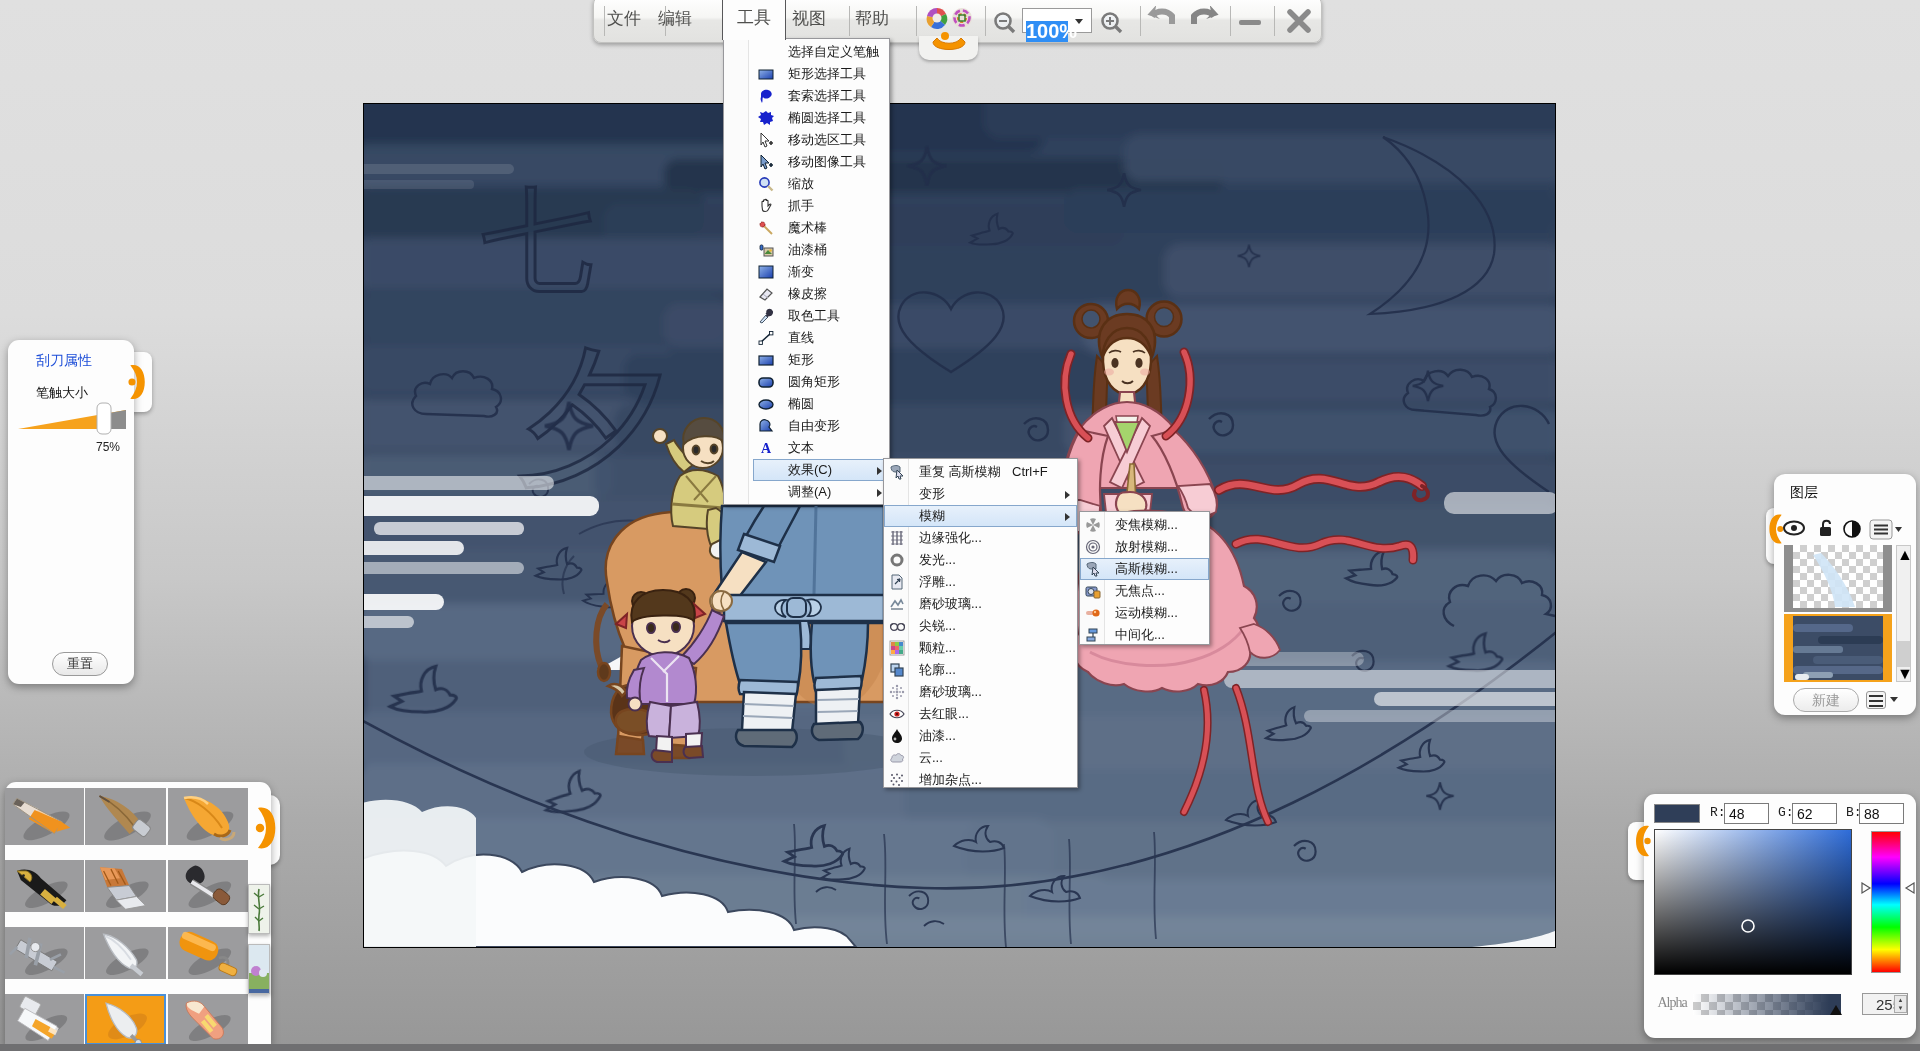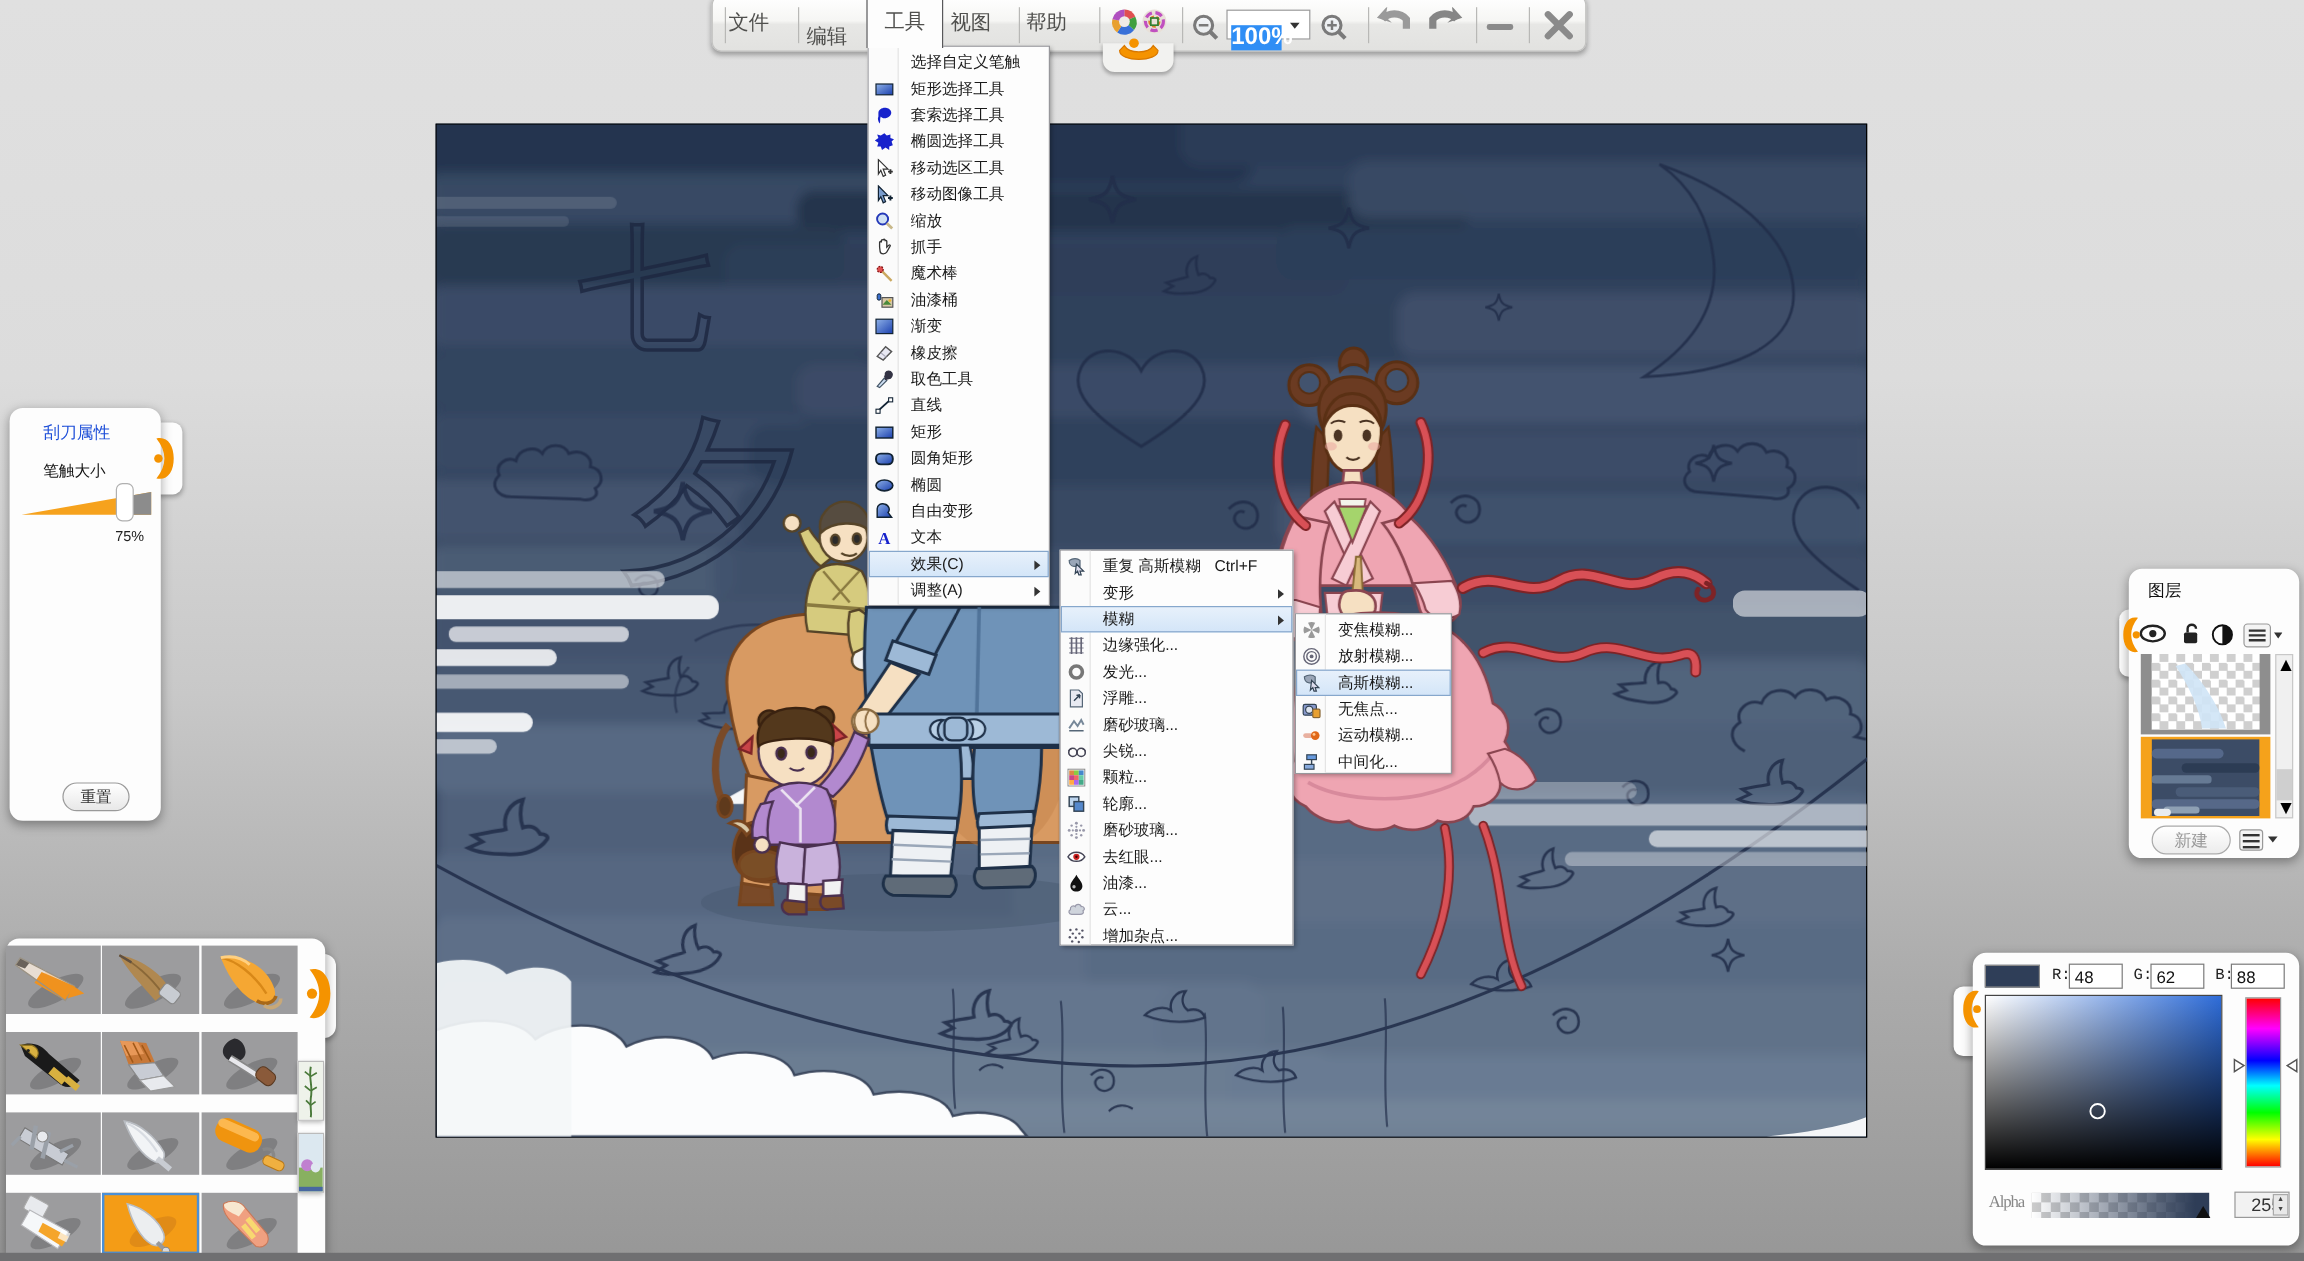--- a/index.html
+++ b/index.html
@@ -27,21 +27,21 @@
 .menu { position:absolute; background:#fdfdfd; border:1px solid #97979b;
   box-shadow:2px 2px 4px rgba(0,0,0,0.35); z-index:20; }
 .menu .gut { position:absolute; left:0; top:0; bottom:0; width:25px; border-right:1px solid #e4e4e4; background:#fbfbfb; }
 .mrow { position:relative; height:22px; line-height:22px; font-size:13px; color:#1a1a1a; white-space:nowrap; }
 .mrow .txt { position:absolute; left:35px; top:0; }
 .mrow .ic { position:absolute; left:5px; top:3px; width:16px; height:16px; }
 .mrow .arr { position:absolute; right:7px; top:8px; width:0; height:0;
   border-left:5px solid #333; border-top:4px solid transparent; border-bottom:4px solid transparent; }
 .mrow.hl { background:linear-gradient(180deg,#e8f1fb,#d3e5f8); }
 .mrow.hl:after { content:""; position:absolute; inset:0; border:1px solid #86a7cc; }
-#menu1 { left:723px; top:38px; width:152px; height:467px; padding-top:2px; }
+#menu1 { left:723px; top:38px; width:167px; height:467px; padding-top:2px;padding-left:29px; }
 #menu2 { left:883px; top:458px; width:195px; height:330px; padding-top:2px; }
 #menu3 { left:1079px; top:511px; width:131px; height:134px; padding-top:2px; }
 
 .panel { position:absolute; background:#fdfdfd; border-radius:11px;
   box-shadow:0 3px 9px rgba(0,0,0,0.35); }
 
 #scraper { left:8px; top:340px; width:126px; height:344px; }
 #scraper h3 { font-size:14px; font-weight:normal; color:#1d4ed8; position:absolute; left:28px; top:12px;}
 #scraper .lbl { font-size:13px; color:#111; position:absolute; left:28px; top:44px; }
 #reset { position:absolute; left:44px; bottom:8px; width:56px; height:24px;
@@ -509,21 +509,21 @@
  <path d="M872,584 C890,630 886,680 904,718" stroke="#7e2326" stroke-width="8"></path>
  <path d="M872,584 C890,630 886,680 904,718" stroke="#d85056" stroke-width="5"></path>
  <path d="M700,364 C682,382 664,392 646,394" stroke="#7e2326" stroke-width="8"></path>
  <path d="M700,364 C682,382 664,392 646,394" stroke="#d85056" stroke-width="5"></path>
 </g>
 </svg>
 </div>
 
 <div id="toolbar">
   <div class="mitem" style="left:10px;">文件</div>
-  <div class="mitem" style="left:75px;margin-top:12px;">编辑</div>
+  <div class="mitem" style="left:61px;">编辑</div>
   <div class="mitem" style="left:195px;">视图</div>
   <div class="mitem" style="left:258px;">帮助</div>
   <div class="tsep" style="left:10px;"></div>
   <div class="tsep" style="left:71px;"></div>
   <div class="tsep" style="left:255px;"></div>
   <div class="tsep" style="left:322px;"></div>
   <div class="tsep" style="left:391px;"></div>
   <div class="tsep" style="left:546px;"></div>
   <div class="tsep" style="left:636px;"></div>
   <div class="tsep" style="left:680px;"></div>

